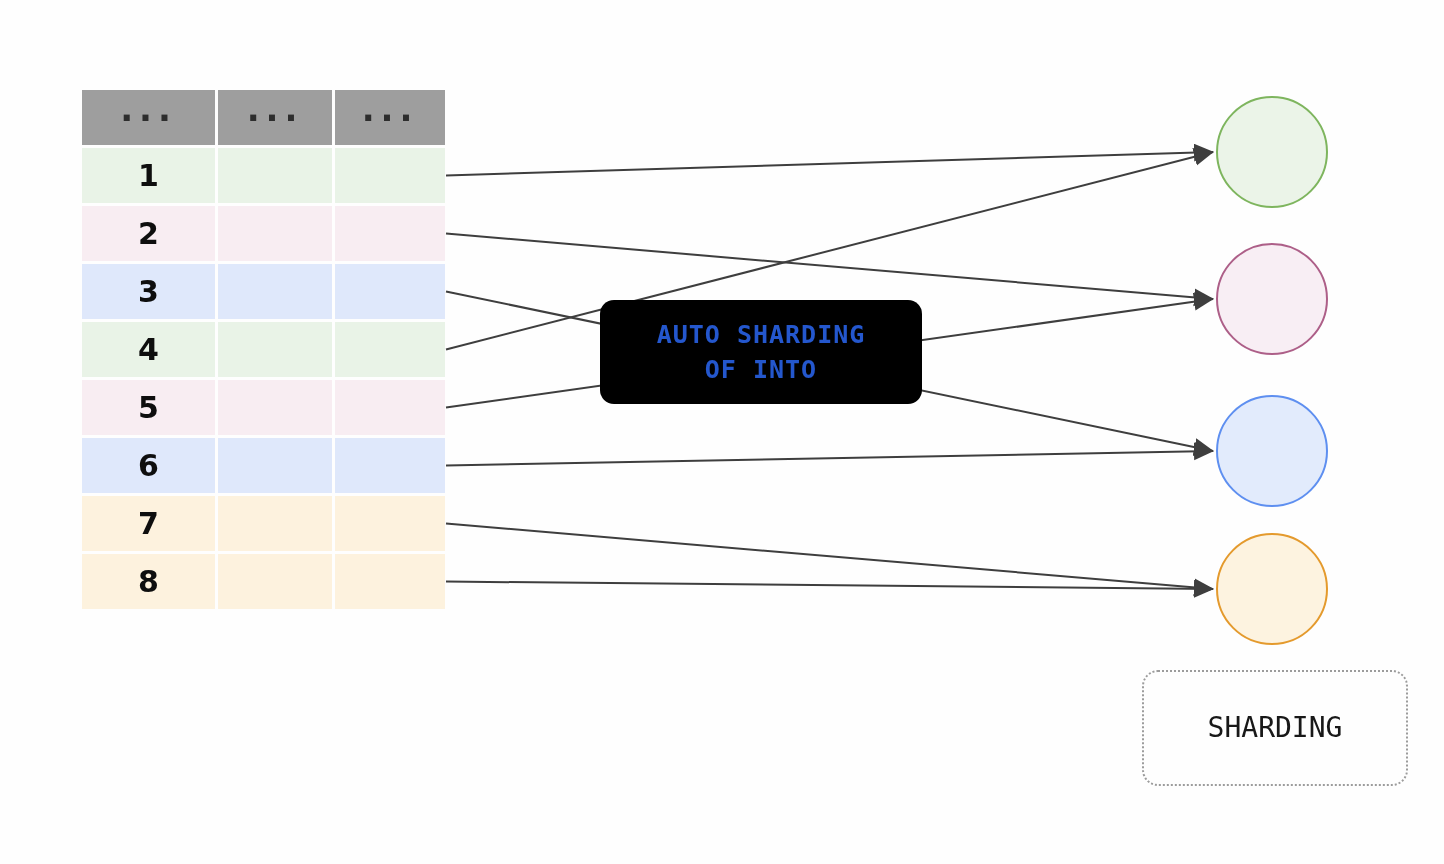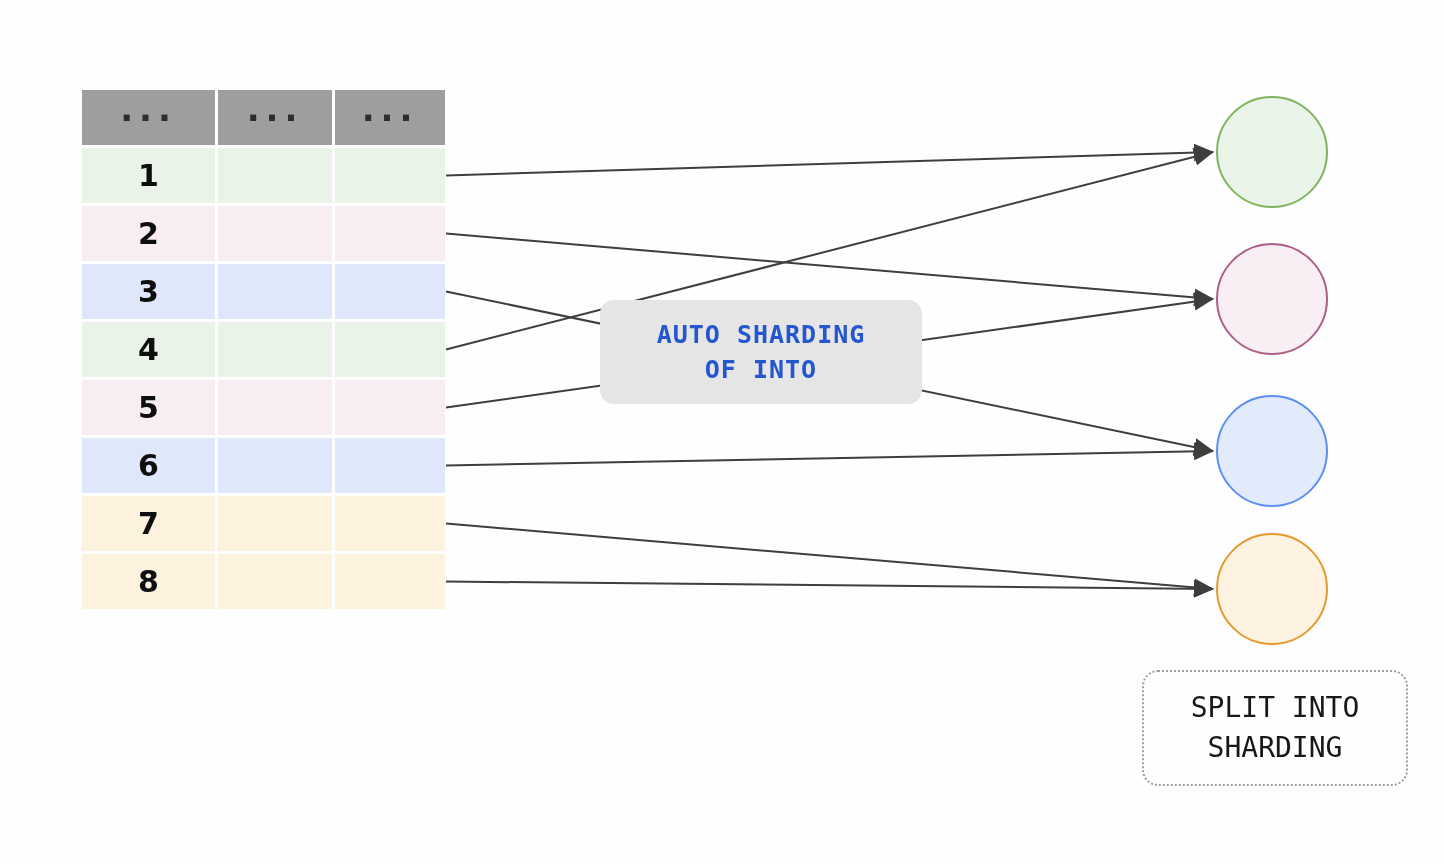--- a/index.html
+++ b/index.html
@@ -106,24 +106,23 @@
   <line x1="446" y1="175.5" x2="1213" y2="152" stroke="#3e3e3e" stroke-width="2" marker-end="url(#arrowhead)"></line>
       <line x1="446" y1="233.5" x2="1213" y2="299" stroke="#3e3e3e" stroke-width="2" marker-end="url(#arrowhead)"></line>
       <line x1="446" y1="291.5" x2="1213" y2="451" stroke="#3e3e3e" stroke-width="2" marker-end="url(#arrowhead)"></line>
       <line x1="446" y1="349.5" x2="1213" y2="152" stroke="#3e3e3e" stroke-width="2" marker-end="url(#arrowhead)"></line>
       <line x1="446" y1="407.5" x2="1213" y2="299" stroke="#3e3e3e" stroke-width="2" marker-end="url(#arrowhead)"></line>
       <line x1="446" y1="465.5" x2="1213" y2="451" stroke="#3e3e3e" stroke-width="2" marker-end="url(#arrowhead)"></line>
       <line x1="446" y1="523.5" x2="1213" y2="589" stroke="#3e3e3e" stroke-width="2" marker-end="url(#arrowhead)"></line>
       <line x1="446" y1="581.5" x2="1213" y2="589" stroke="#3e3e3e" stroke-width="2" marker-end="url(#arrowhead)"></line>
     </svg>
 
-  <div class="shard-box" style="background: #e5e5e5; color: rgb(36, 87, 205); align-items: center;">
+  <div class="shard-box" style="background: #000000; color: rgb(36, 87, 205); align-items: center;">
     <div>AUTO SHARDING</div>
     <div>OF INTO</div>
   </div>
 
 
   <div class="label-box tablets-label">
-    <div>SPLIT INTO</div>
     <div>SHARDING</div>
   </div>
 
 </div>
 
 </body></html>

